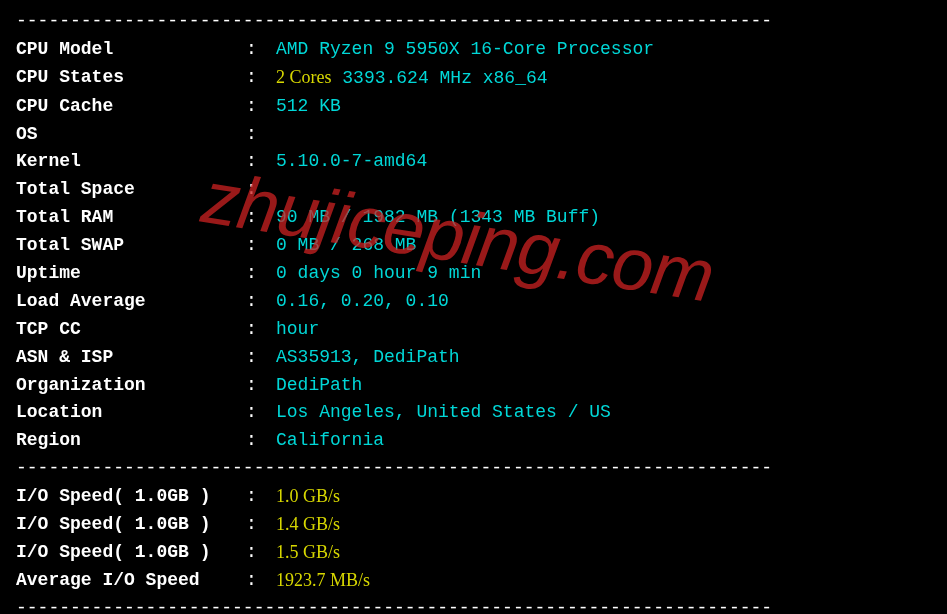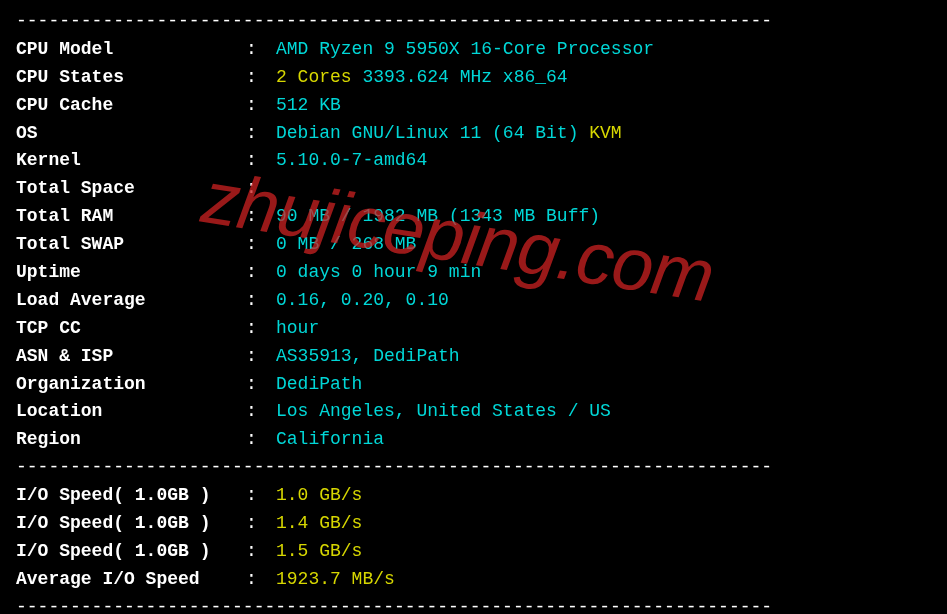--- a/index.html
+++ b/index.html
@@ -37,21 +37,21 @@
     }
     .colon {
       color: #fff;
       width: 30px;
       display: inline-block;
     }
     .value {
       display: inline-block;
     }
     .cyan { color: #00d7d7; }
-    .yellow { color: #d7d700; }
+    .yellow { color: #d7d700; font-family: Liberation Serif, serif; }
     .watermark {
       position: absolute;
       top: 180px;
       left: 200px;
       font-size: 74px;
       font-family: Arial, sans-serif;
       color: #cc2222;
       font-style: italic;
       font-weight: normal;
       transform: rotate(9deg);
@@ -80,21 +80,20 @@
 
 <div class="row">
   <span class="label">CPU Cache</span>
   <span class="colon">: </span>
   <span class="value cyan">512 KB</span>
 </div>
 
 <div class="row">
   <span class="label">OS</span>
   <span class="colon">: </span>
-  <span class="value"><span class="cyan">Debian GNU/Linux 11 (64 Bit)</span> <span class="yellow">KVM</span></span>
 </div>
 
 <div class="row">
   <span class="label">Kernel</span>
   <span class="colon">: </span>
   <span class="value cyan">5.10.0-7-amd64</span>
 </div>
 
 <div class="row">
   <span class="label">Total Space</span>

